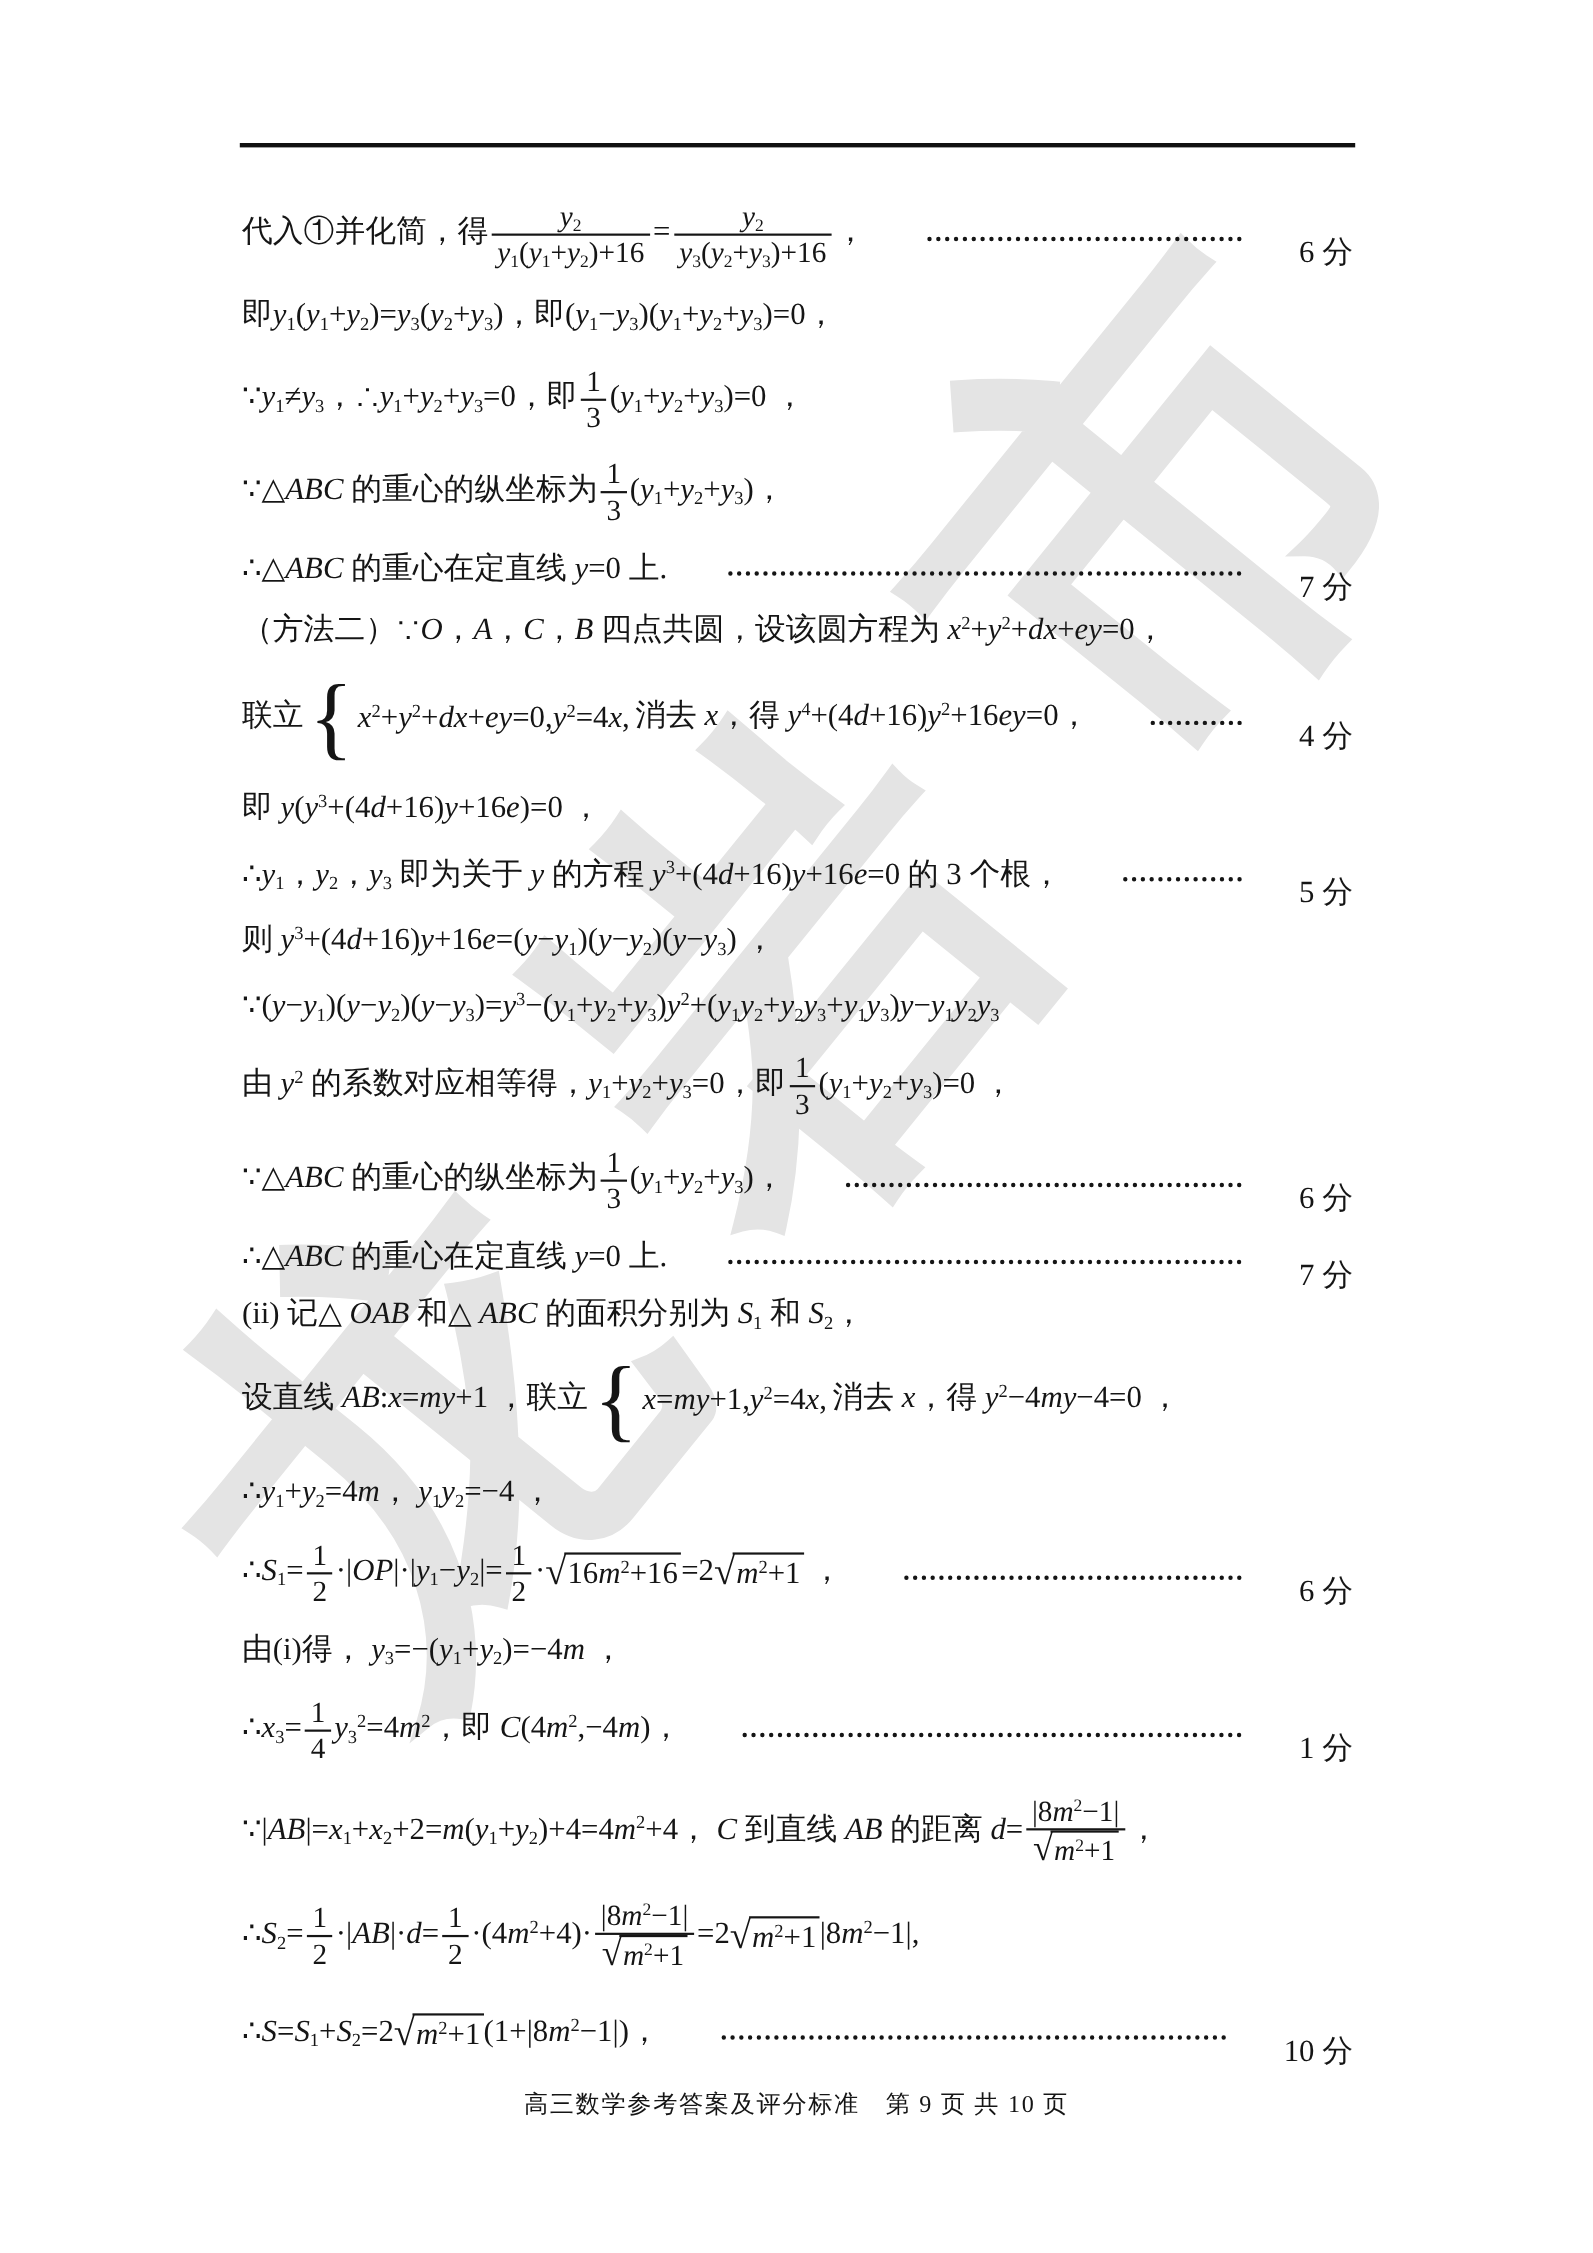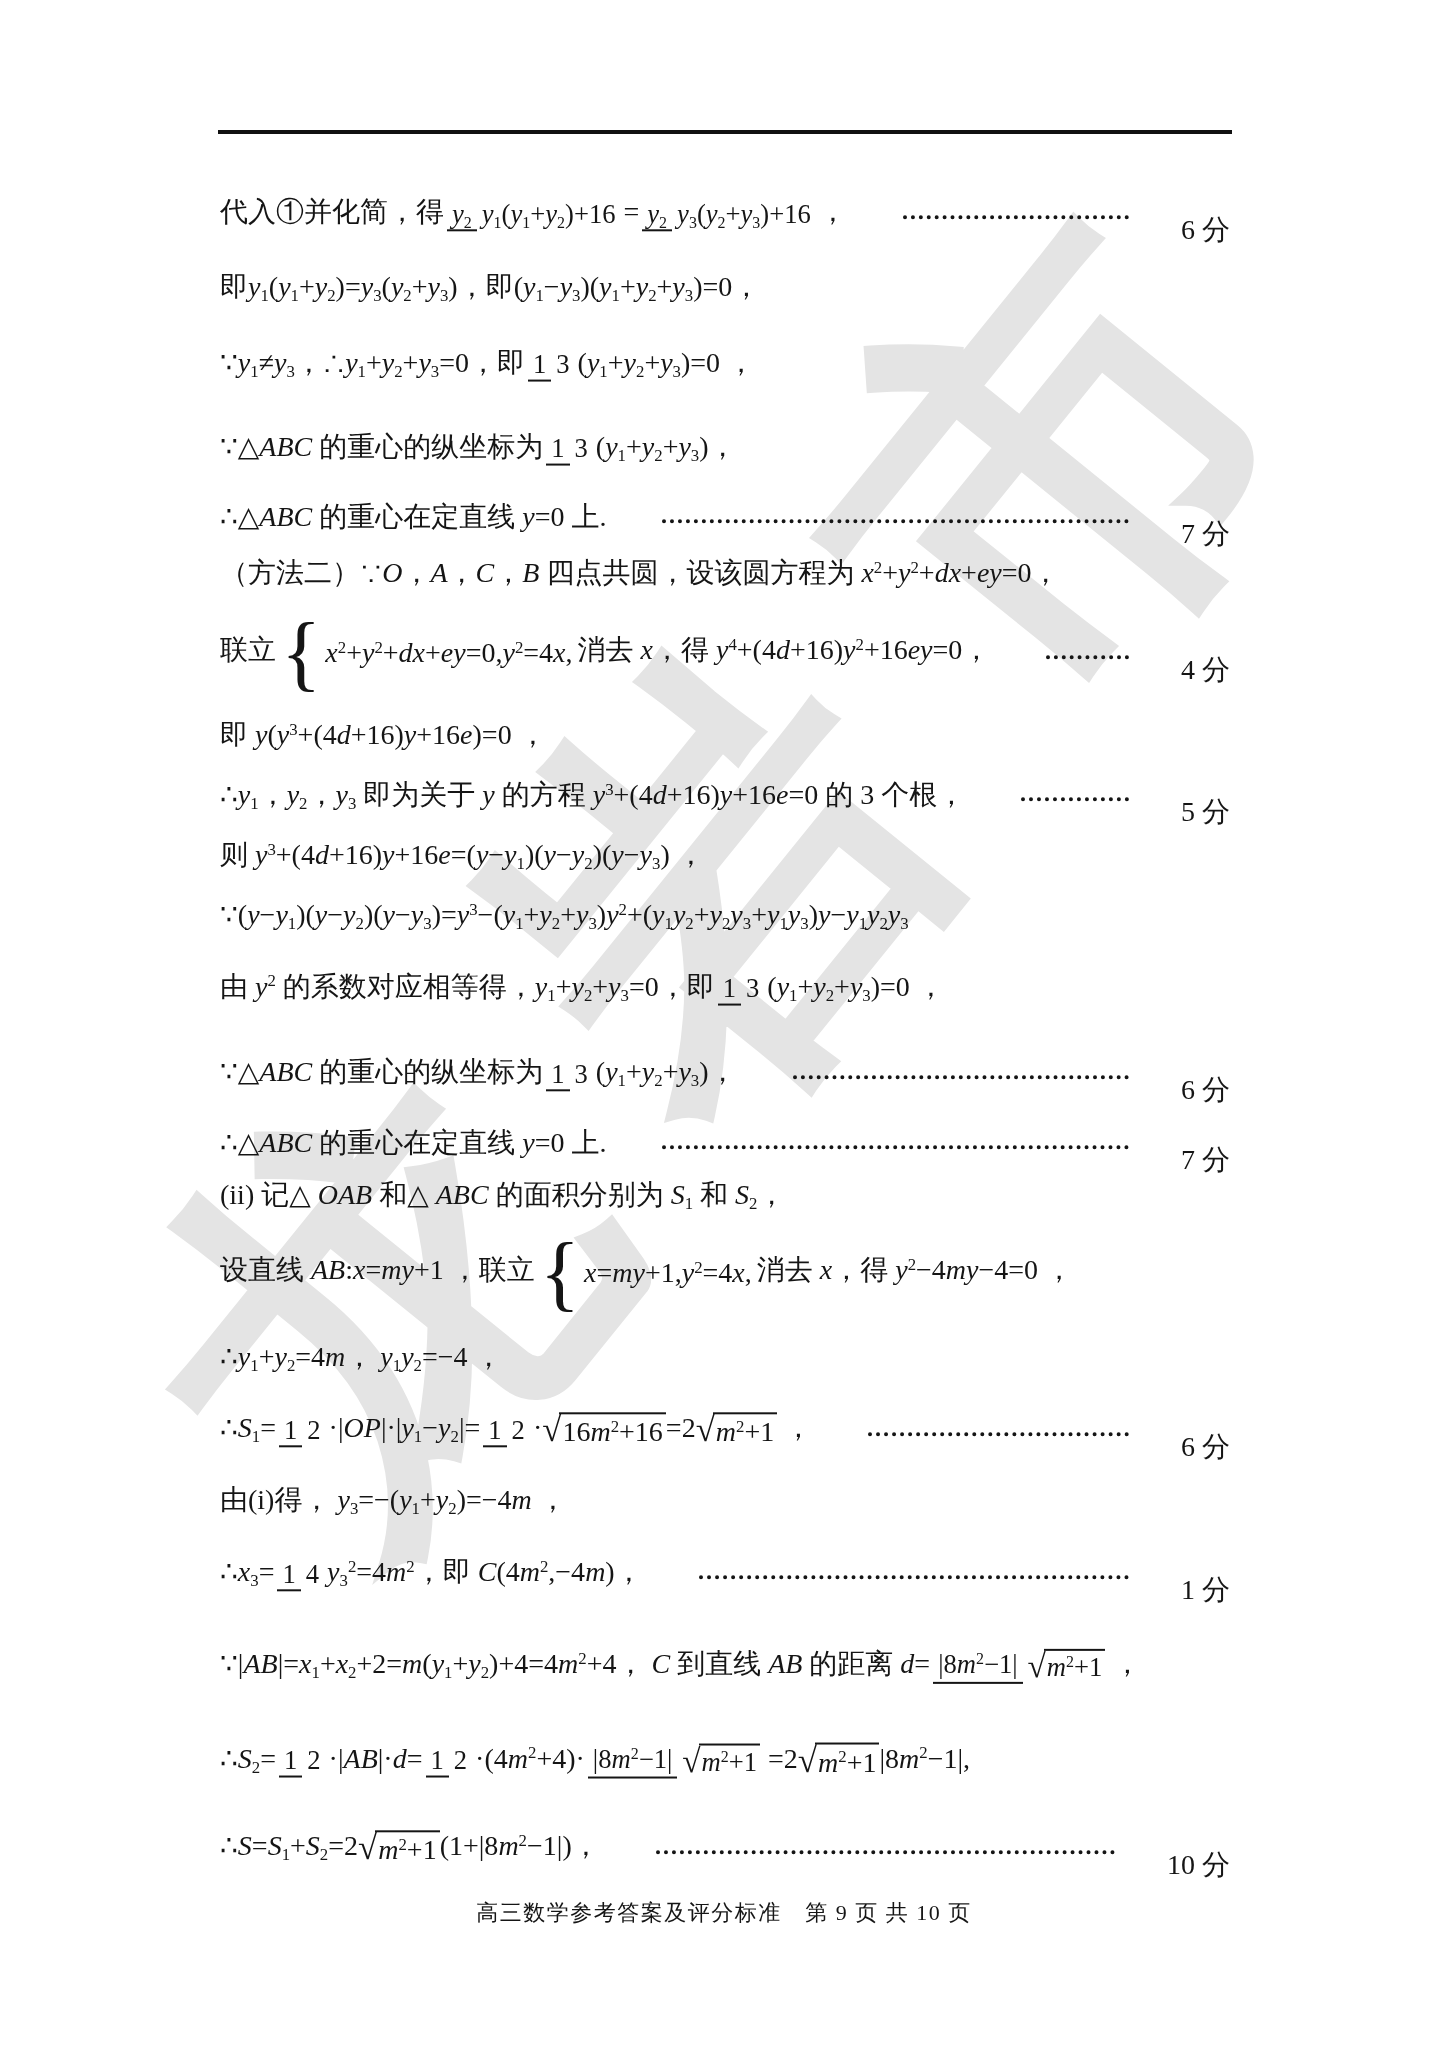--- a/index.html
+++ b/index.html
@@ -34,21 +34,21 @@
   .row .dots {
     flex:1 1 20px; height:0; align-self:center;
     border-bottom:4px dotted var(--dots,#151515);
     margin:0 8px 0 12px; transform:translateY(4px); min-width:20px;
   }
   .row .score { white-space:nowrap;margin-top:35px; }
   i { font-style:italic; }
   sub { font-size:0.6em; vertical-align:-0.3em; line-height:0; }
   sup { font-size:0.6em; vertical-align:0.55em; line-height:0; }
   .fr {
-    display:inline-flex; text-align:center;
+    display:inline-flex; flex-direction:column; text-align:center;
     vertical-align:middle; margin:0 3px; font-size:0.95em; line-height:1.15;
   }
   .fr > .t { padding:0 5px; border-bottom:2.2px solid var(--ink,#151515); display:block; }
   .fr > .b { padding:0 5px; display:block; }
   .sq { display:inline-flex; align-items:flex-start; vertical-align:middle; white-space:nowrap; }
   .sq .sg { font-size:1.25em; line-height:1.05; margin-right:-2px; }
   .sq .rd { display:inline-block; border-top:2.2px solid var(--ink,#151515); padding:1px 3px 0 3px; line-height:1.2; }
   .cs { display:inline-flex; align-items:center; vertical-align:middle; margin:0 5px; }
   .cs .br { font-size:3em; font-weight:200; line-height:0.9; margin-right:4px; }
   .cs .rows { display:inline-flex; flex-direction:row; align-items:flex-start; row-gap:8px; line-height:1.2; }

